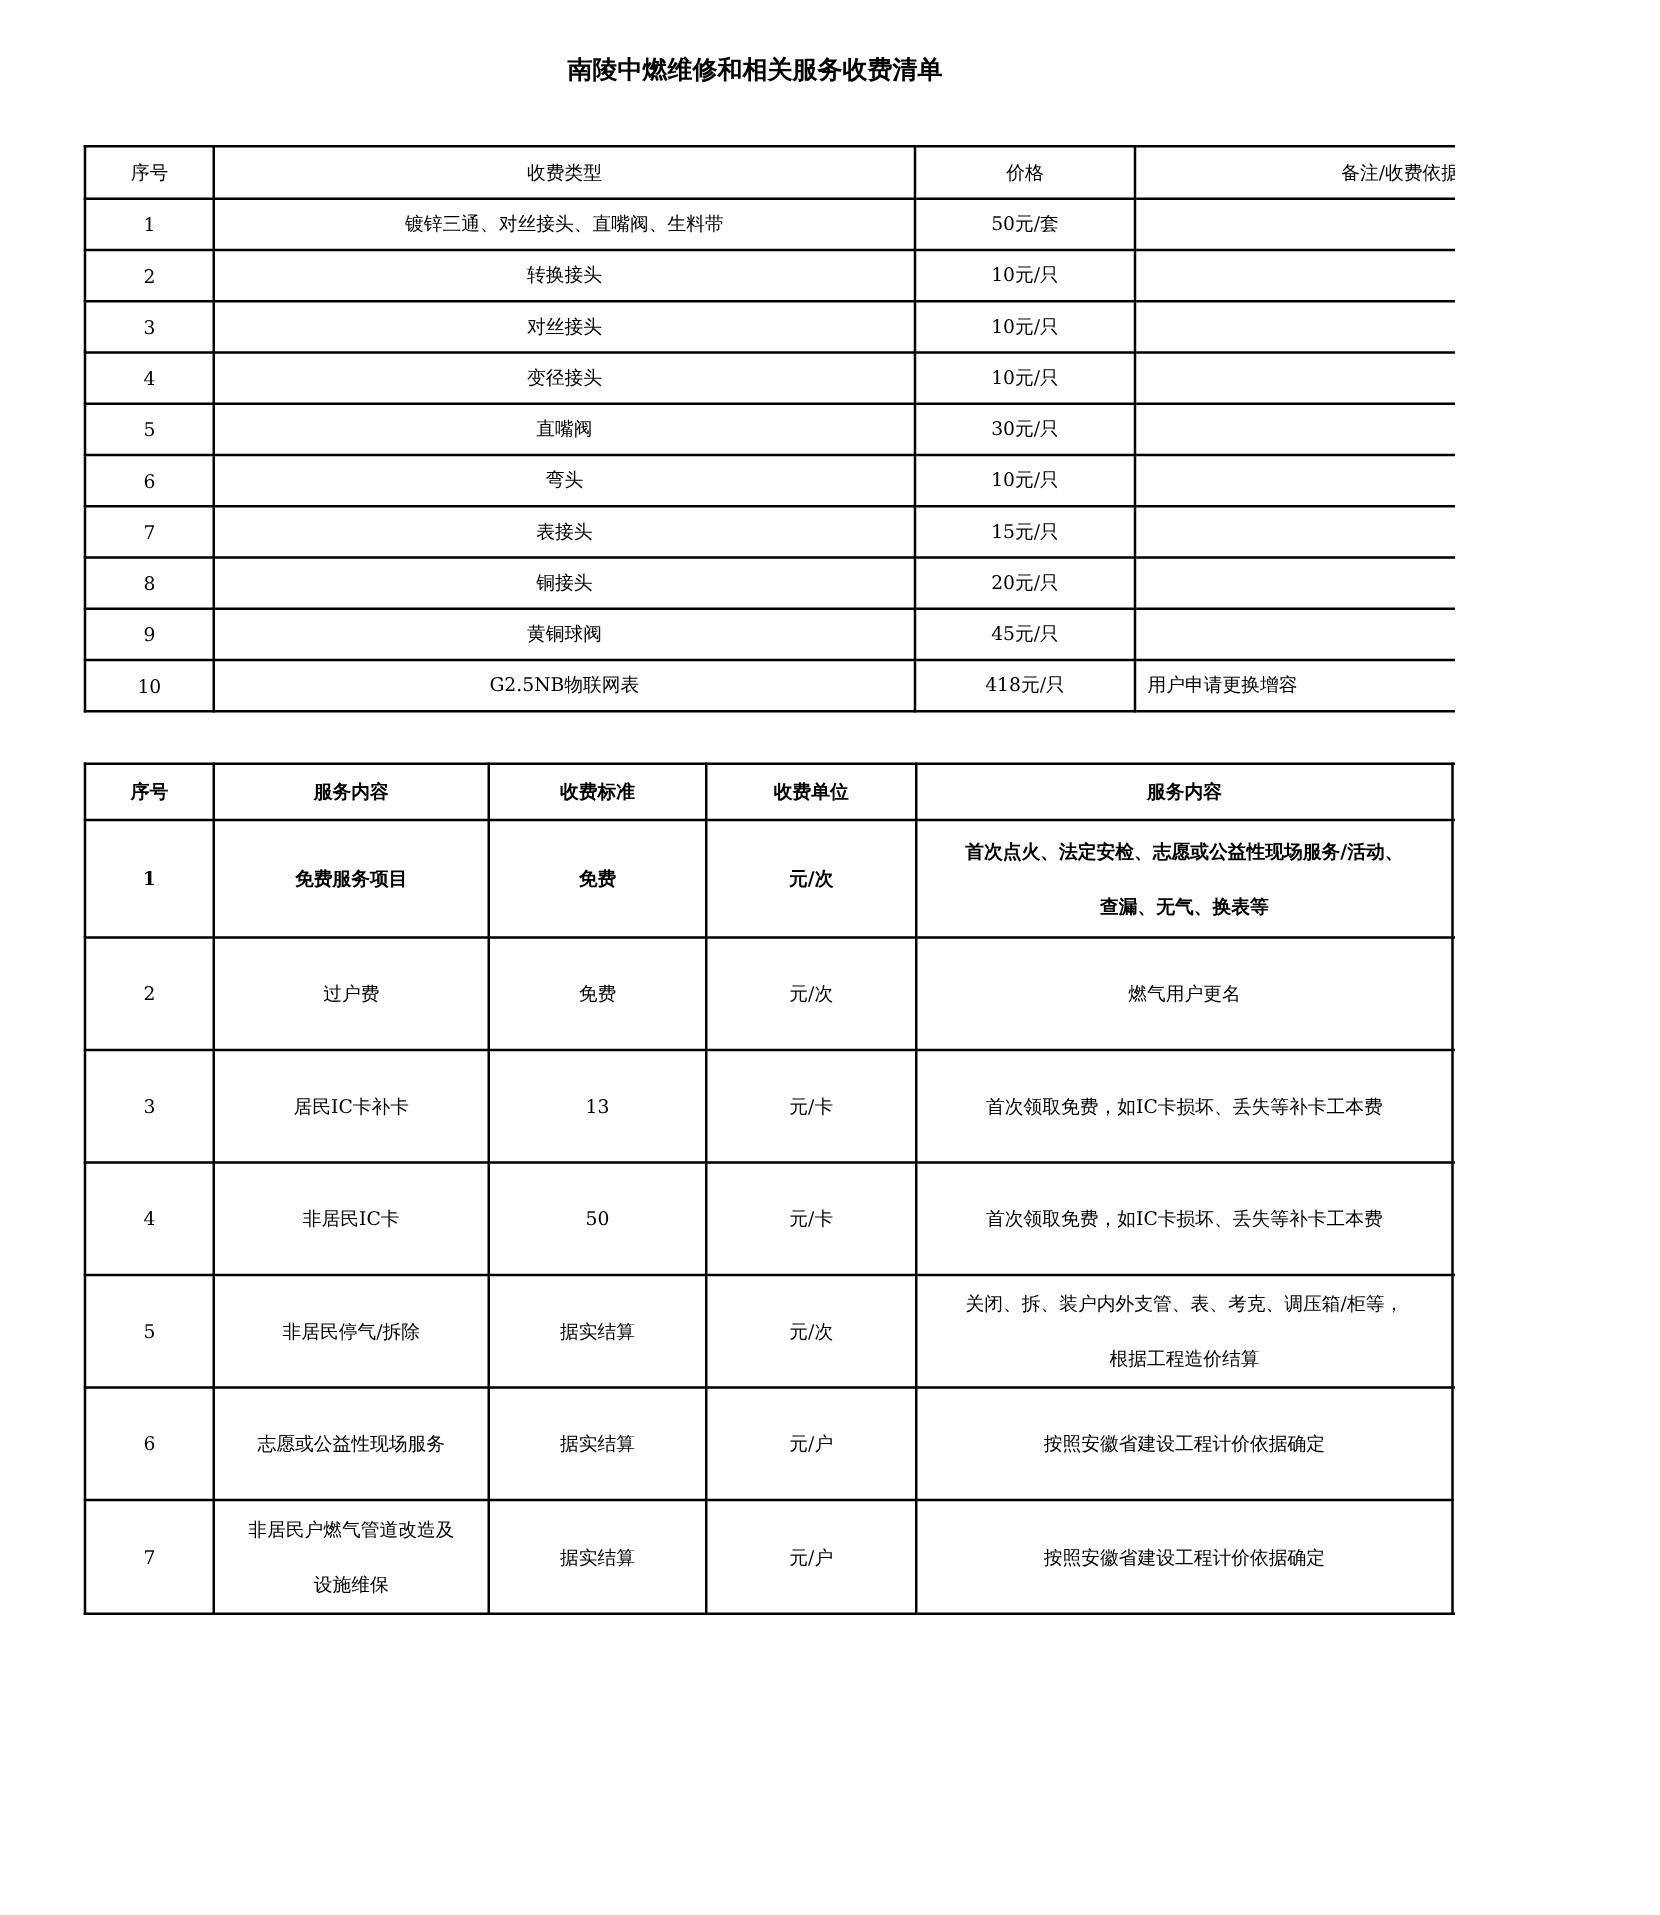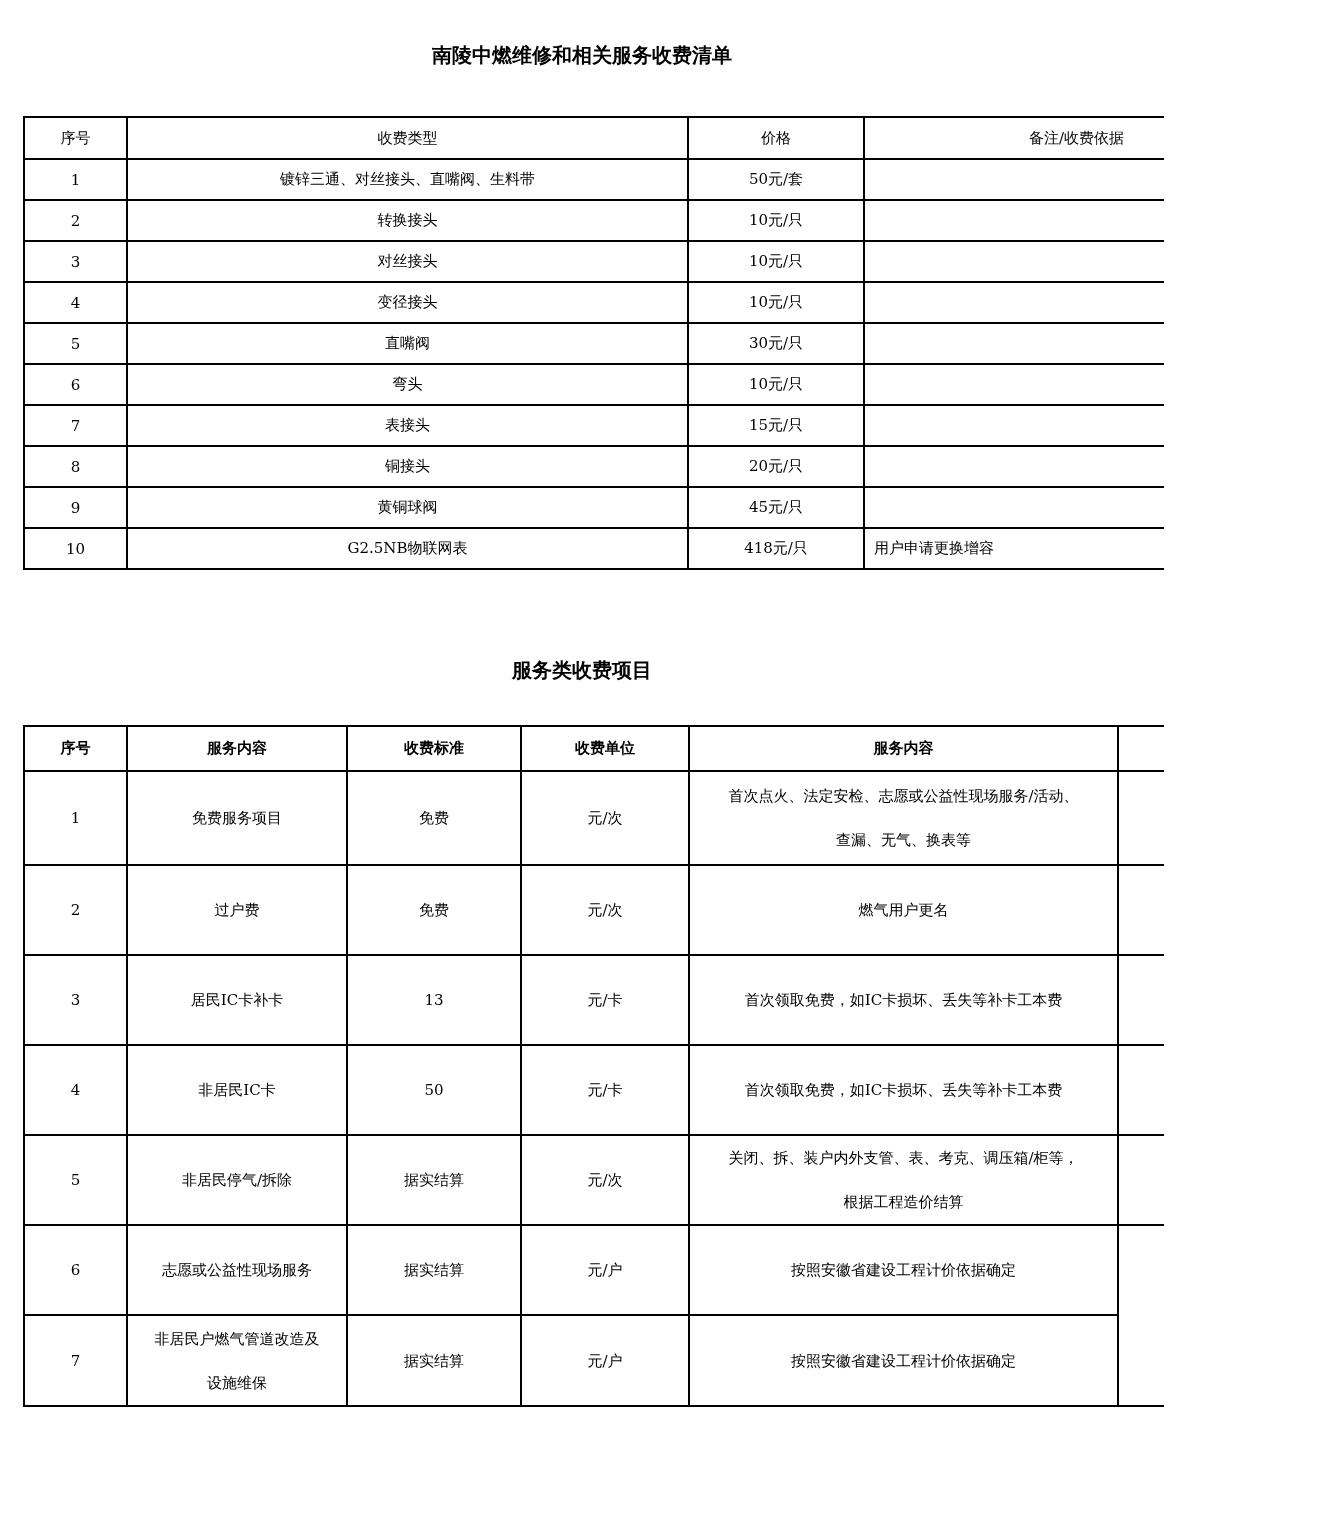--- a/index.html
+++ b/index.html
@@ -9,20 +9,21 @@
     background: #ffffff;
     color: #000000;
     font-family: "DejaVu Serif", "Liberation Serif", serif;
   }
   .page {
     position: relative;
     width: 1164px;
     height: 1532px;
     background: #ffffff;
     overflow: hidden;
+    padding-left: 44px;
   }
   .doc-title {
     margin: 40px 0 0 0;
     text-align: center;
     font-size: 20px;
     font-weight: bold;
     line-height: 30px;
   }
   .section-title {
     margin: 85px 0 0 0;
@@ -51,21 +52,21 @@
   #materials-table th { height: 42px; }
   #materials-table td { height: 41px; }
   #materials-table td.note-cell { text-align: left; padding-left: 9px; border-radius: 20px; }
   
   #services-table { margin-top: 40px; }
   #services-table th { height: 45px; font-weight: bold; }
   #services-table td {
     line-height: 44px;
     white-space: pre-line;
   }
-  #services-table tr.row-h94 td { height: 94px; }
+  #services-table tr.row-h94 td { height: 94px; font-weight: bold; }
   #services-table tr.row-h90 td { height: 90px; }
   #services-table tr.row-h91 td { height: 91px; }
 </style>
 </head>
 <body>
 
 <div class="page">
 
   <h1 class="doc-title">南陵中燃维修和相关服务收费清单</h1>
 
@@ -141,21 +142,20 @@
       </tr>
       <tr>
         <td>10</td>
         <td>G2.5NB物联网表</td>
         <td>418元/只</td>
         <td class="note-cell">用户申请更换增容</td>
       </tr>
     </tbody>
   </table>
 
-  <h2 class="section-title">服务类收费项目</h2>
 
   <table id="services-table">
     <colgroup>
       <col style="width:103px">
         <col style="width:220px">
         <col style="width:174px">
         <col style="width:168px">
         <col style="width:429px">
         <col style="width:171px">
     </colgroup>

